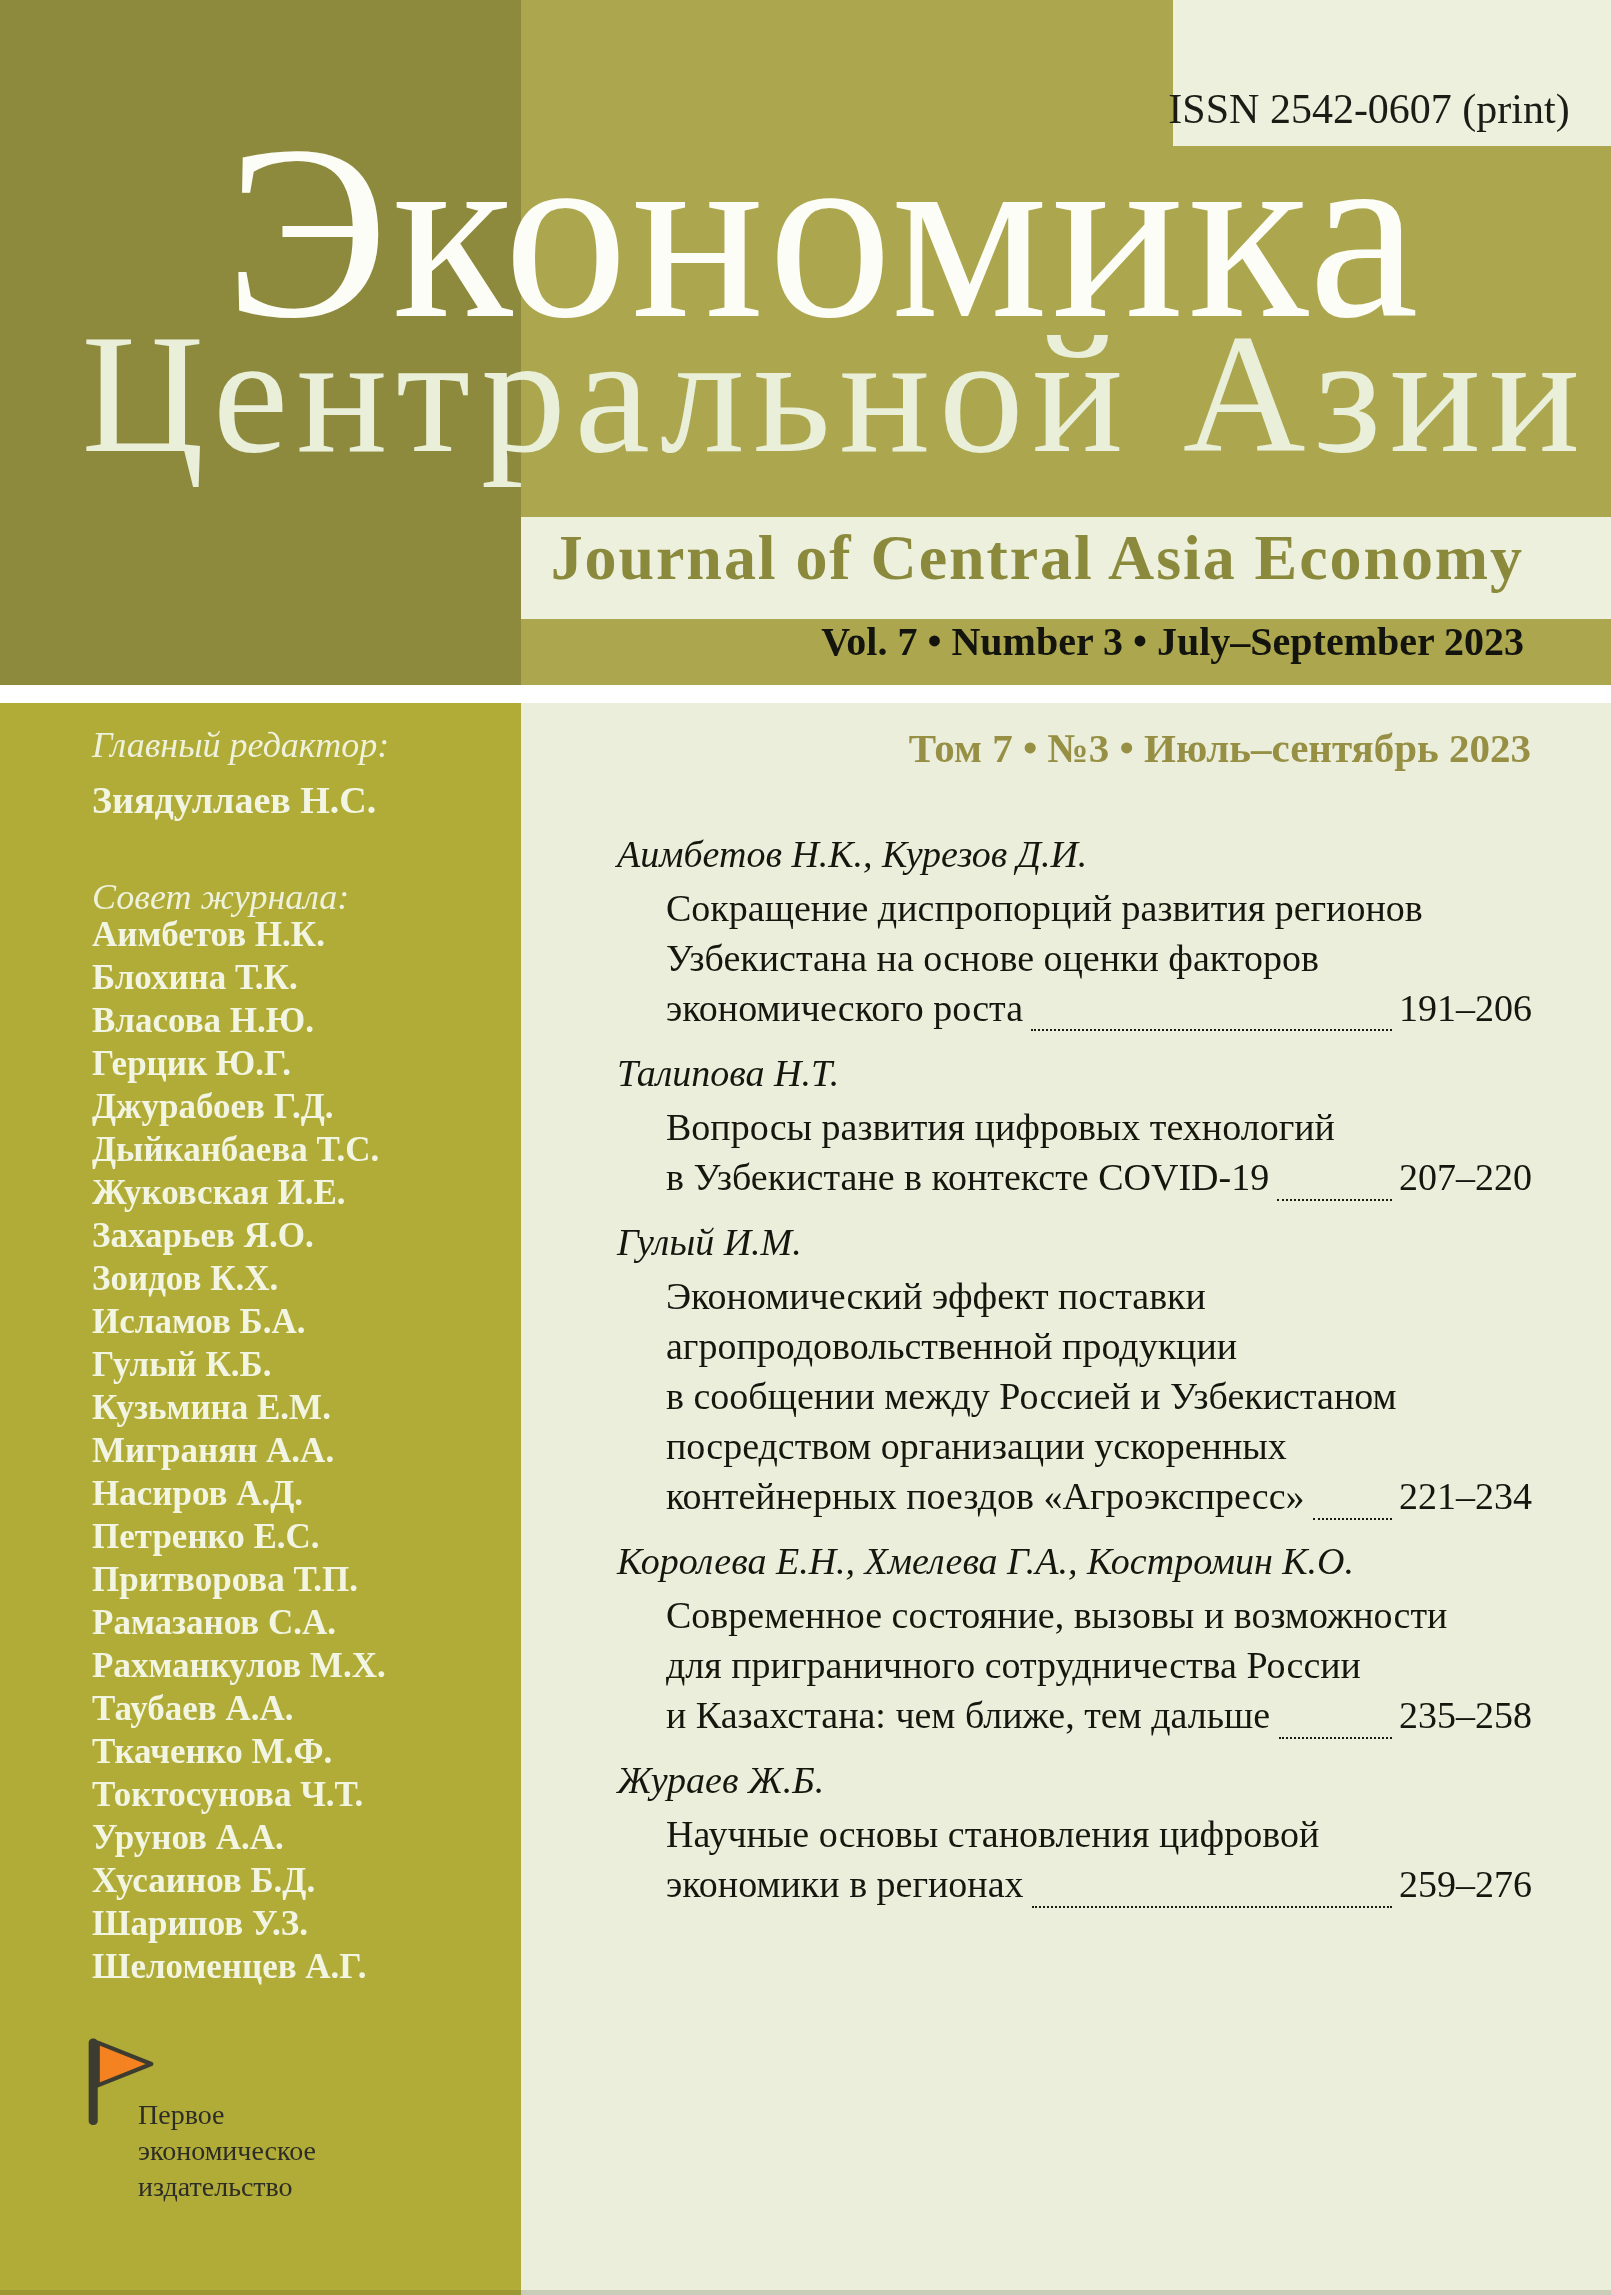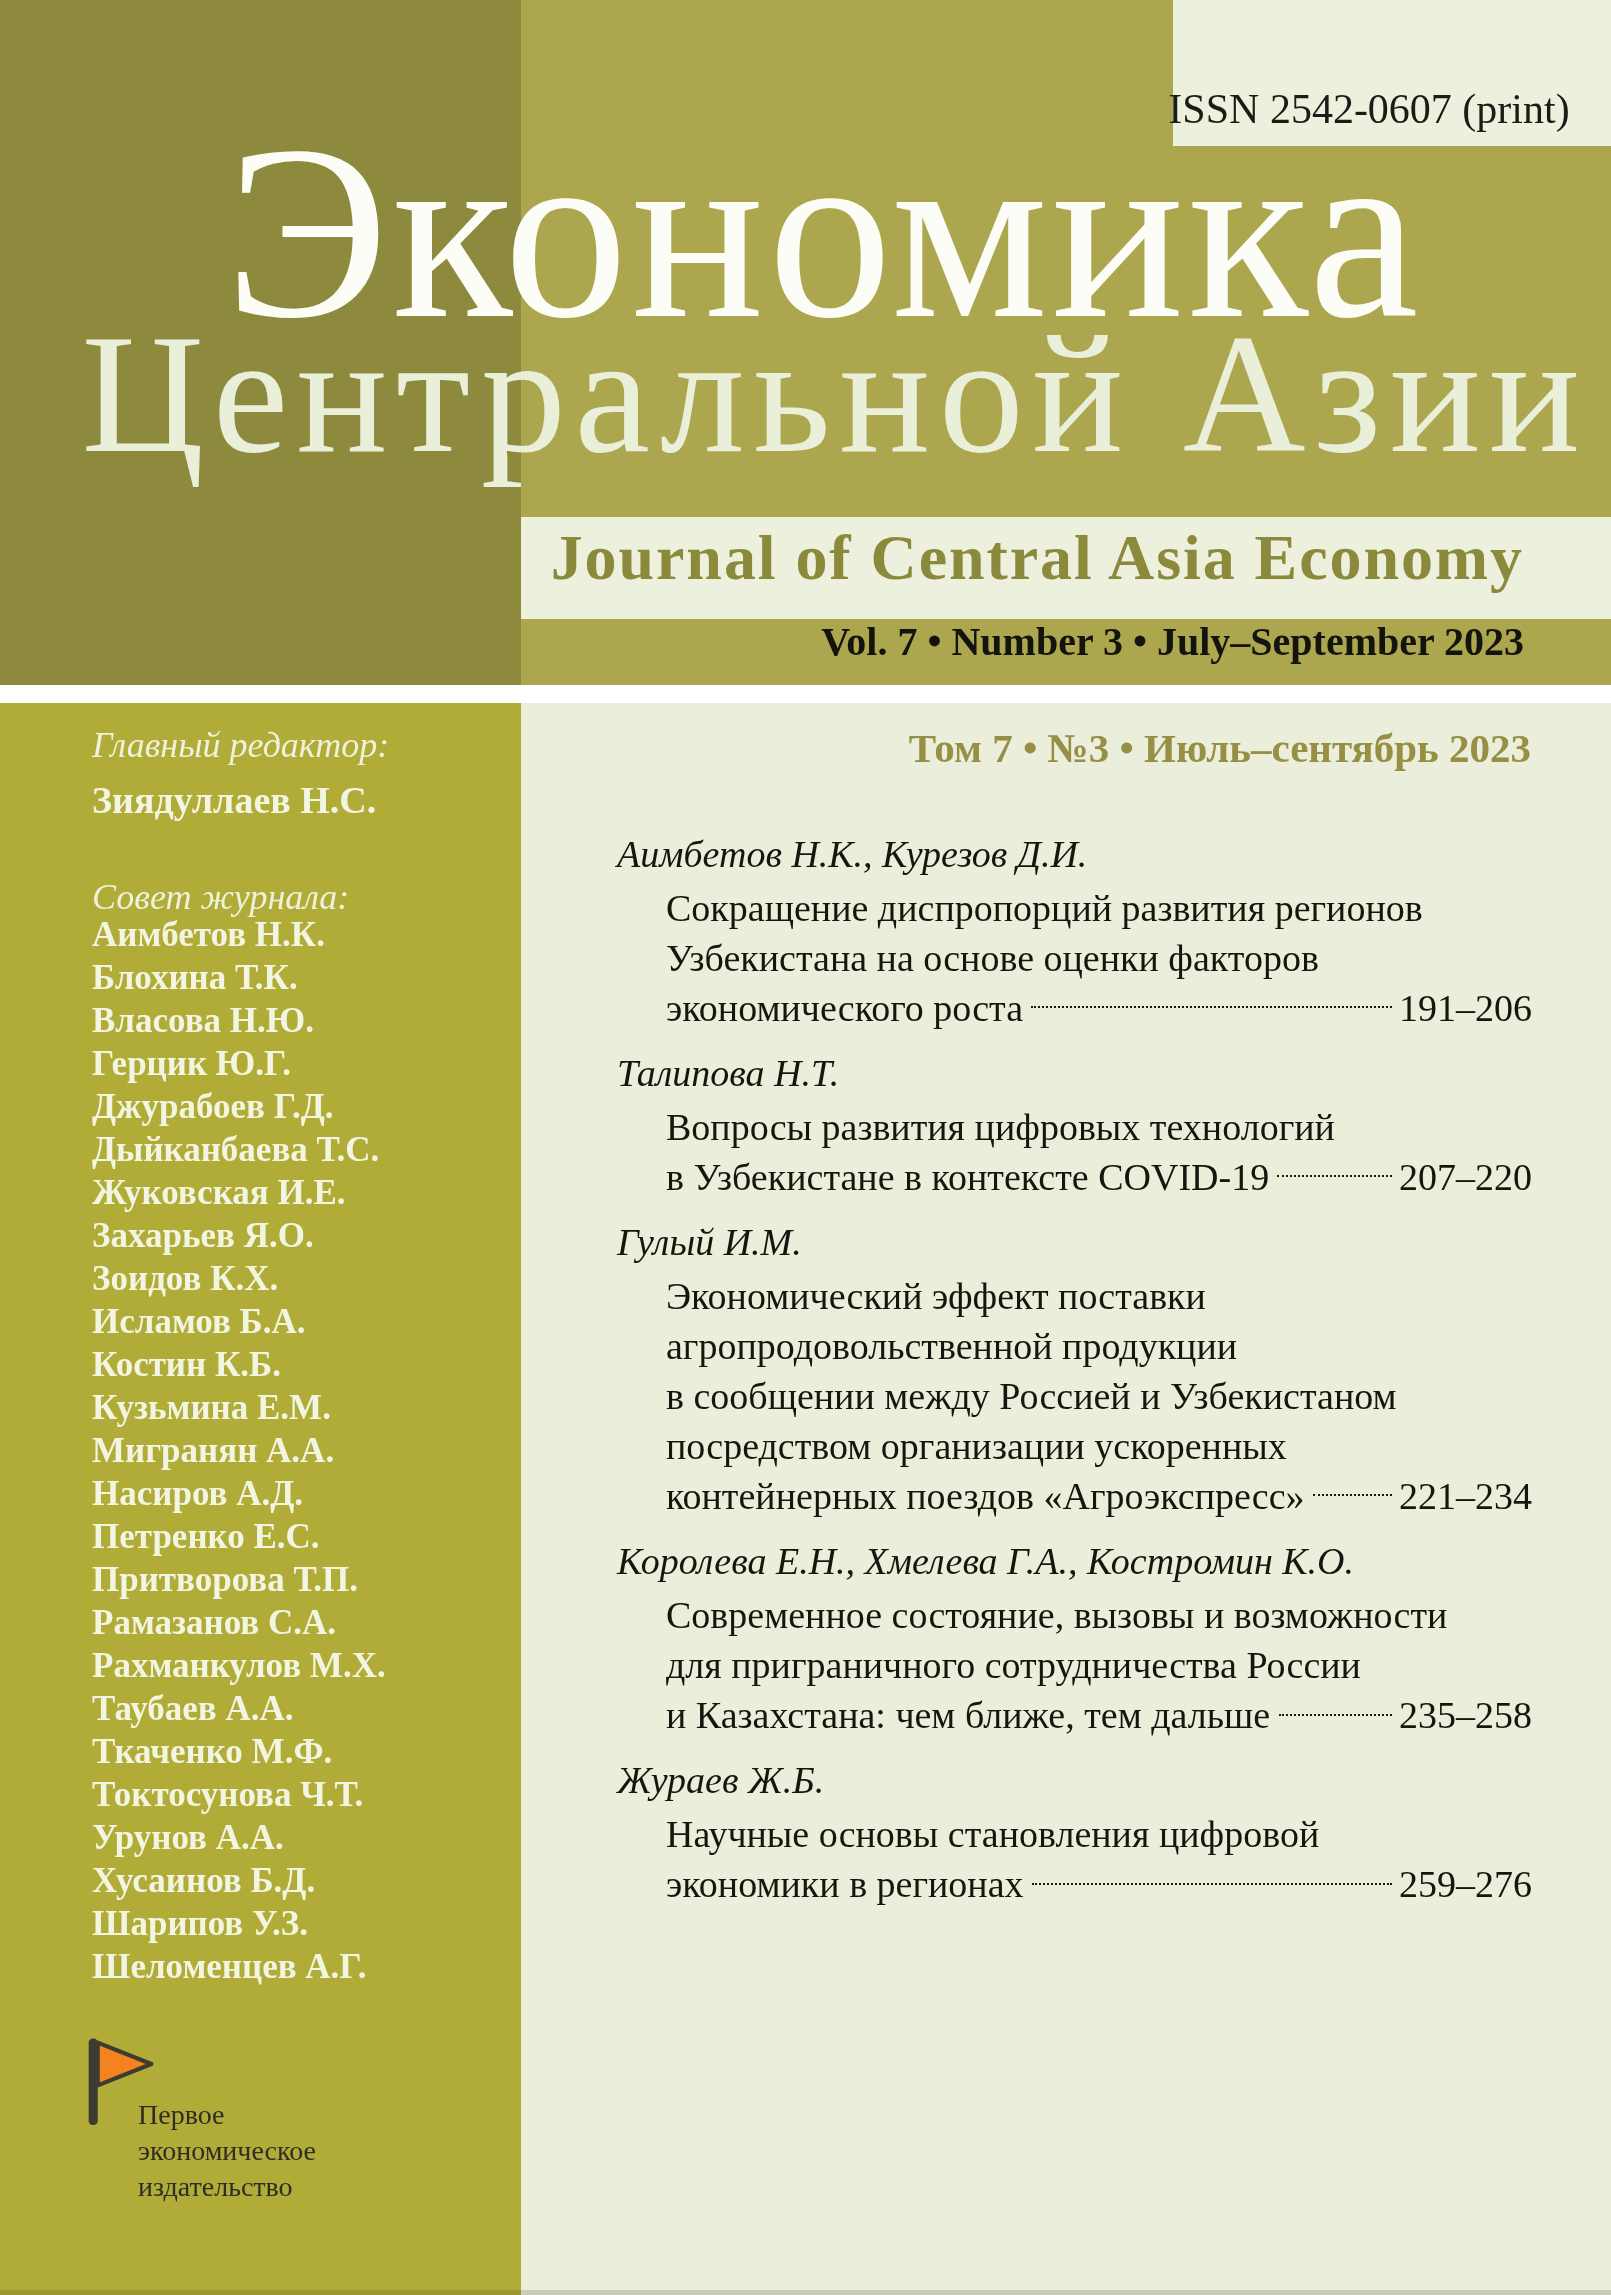--- a/index.html
+++ b/index.html
@@ -70,21 +70,21 @@
   }
   .toc{position:absolute;left:96px;top:126px;right:80px;color:#16160f;}
   .toc-entry{margin-bottom:15px;}
   .authors{
     font-size:38px;line-height:50px;font-style:italic;margin-bottom:4.1px;white-space:nowrap;
   }
   .tline{
     font-size:38px;line-height:50px;padding-left:49px;white-space:nowrap;
   }
   .lastline{
-    display:flex;align-items:center;font-size:38px;line-height:50px;padding-left:49px;
+    display:flex;align-items:flex-end;font-size:38px;line-height:50px;padding-left:49px;
   }
   .lastline .t{white-space:nowrap;flex:0 0 auto;}
   .leader{
     flex:1 1 auto;height:0;border-bottom:2.8px dotted #1b1b12;
     margin:0 6.6px 1.7px 8.3px;min-width:25px;
   }
   .lastline .pages{white-space:nowrap;flex:0 0 auto;}
   .bottom-edge{
     position:absolute;left:0;right:0;bottom:0;height:5px;background:rgba(70,70,40,0.20);
   }
@@ -120,21 +120,21 @@
         <div class="board-name">Аимбетов Н.К.</div>
         <div class="board-name">Блохина Т.К.</div>
         <div class="board-name">Власова Н.Ю.</div>
         <div class="board-name">Герцик Ю.Г.</div>
         <div class="board-name">Джурабоев Г.Д.</div>
         <div class="board-name">Дыйканбаева Т.С.</div>
         <div class="board-name">Жуковская И.Е.</div>
         <div class="board-name">Захарьев Я.О.</div>
         <div class="board-name">Зоидов К.Х.</div>
         <div class="board-name">Исламов Б.А.</div>
-        <div class="board-name">Костин К.Б.</div>
+        <div class="board-name">Гулый К.Б.</div>
         <div class="board-name">Кузьмина Е.М.</div>
         <div class="board-name">Мигранян А.А.</div>
         <div class="board-name">Насиров А.Д.</div>
         <div class="board-name">Петренко Е.С.</div>
         <div class="board-name">Притворова Т.П.</div>
         <div class="board-name">Рамазанов С.А.</div>
         <div class="board-name">Рахманкулов М.Х.</div>
         <div class="board-name">Таубаев А.А.</div>
         <div class="board-name">Ткаченко М.Ф.</div>
         <div class="board-name">Токтосунова Ч.Т.</div>

